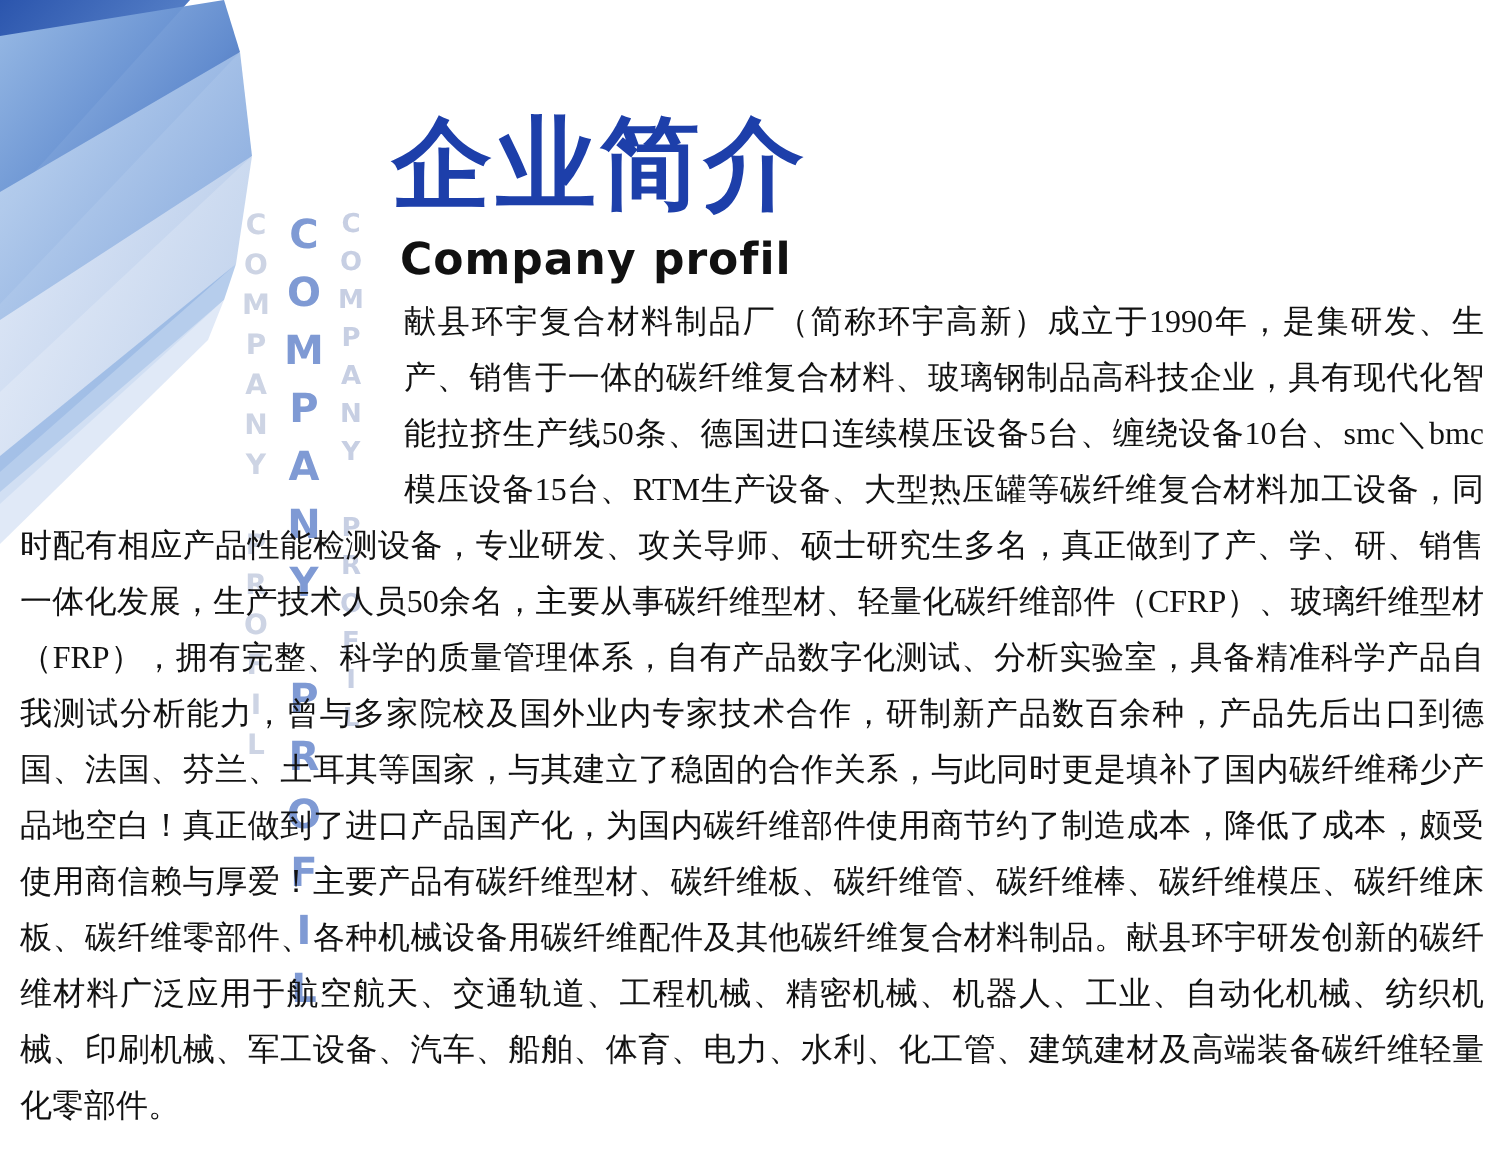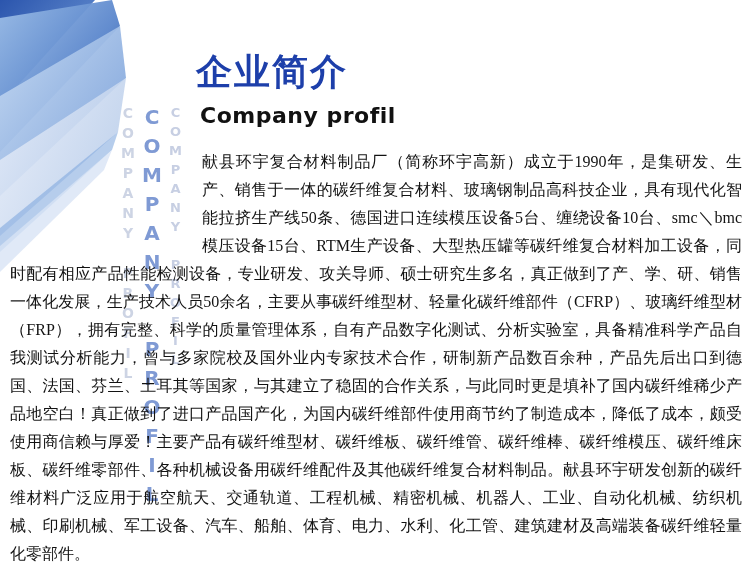--- a/index.html
+++ b/index.html
@@ -32,23 +32,23 @@
     pointer-events: none;
   }
 
   
   .heading-block {
     position: absolute;
     left: 196px;
     top: 55px;
   }
   .heading-cn {
-    font-family: Liberation Mono, monospace;
+    font-family: Liberation Serif, serif;
     font-weight: bold;
-    font-size: 36px;
+    font-size: 50px;
     letter-spacing: 2px;
     color: #1d3faa;
     line-height: 1.1;
     margin: 0;
   }
   .heading-en {
     font-family: "DejaVu Sans", "Liberation Sans", sans-serif;
     font-weight: bold;
     font-size: 22px;
     letter-spacing: 0.5px;

